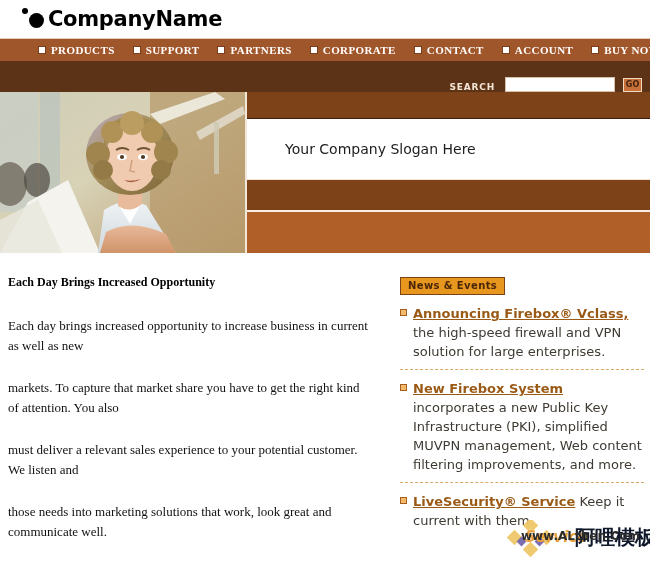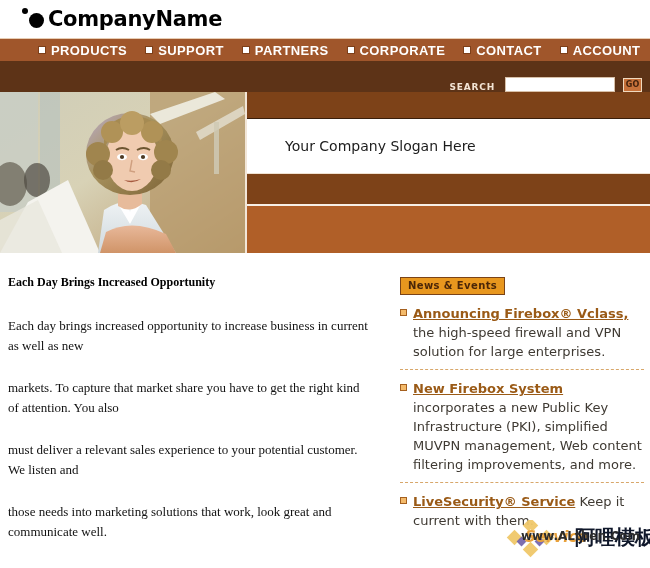--- a/index.html
+++ b/index.html
@@ -78,25 +78,25 @@
   .nav-bullet {
     width: 8px;
     height: 8px;
     background: #ffffff;
     border: 1px solid #7d3f19;
     margin-right: 5px;
     flex: 0 0 auto;
     box-sizing: border-box;
   }
   .nav-label {
-    font-size: 13px;
+    font-size: 11px;
     font-weight: bold;
     color: #ffffff;
     letter-spacing: 0.4px;
-    font-family: Liberation Sans, sans-serif;
+    font-family: Liberation Serif, serif;
   }
 
   
   .search-band {
     height: 31px;
     background: #5d3317;
     display: flex;
     align-items: flex-end;
     justify-content: flex-end;
     padding-right: 8px;
@@ -159,21 +159,21 @@
     flex-direction: column;
     border-left: 2px solid #f2e6d8;
     box-sizing: border-box;
   }
   .band-top {
     height: 26px;
     background: #7d4218;
     border-bottom: 1px solid #3a1f0b;
   }
   .slogan-panel {
-    height: 54px;
+    height: 60px;
     background: #ffffff;
     display: flex;
     align-items: center;
     padding-left: 38px;
     box-sizing: border-box;
   }
   .slogan-text {
     font-size: 14px;
     color: #1c1c1c;
     font-family: "DejaVu Sans", sans-serif;

